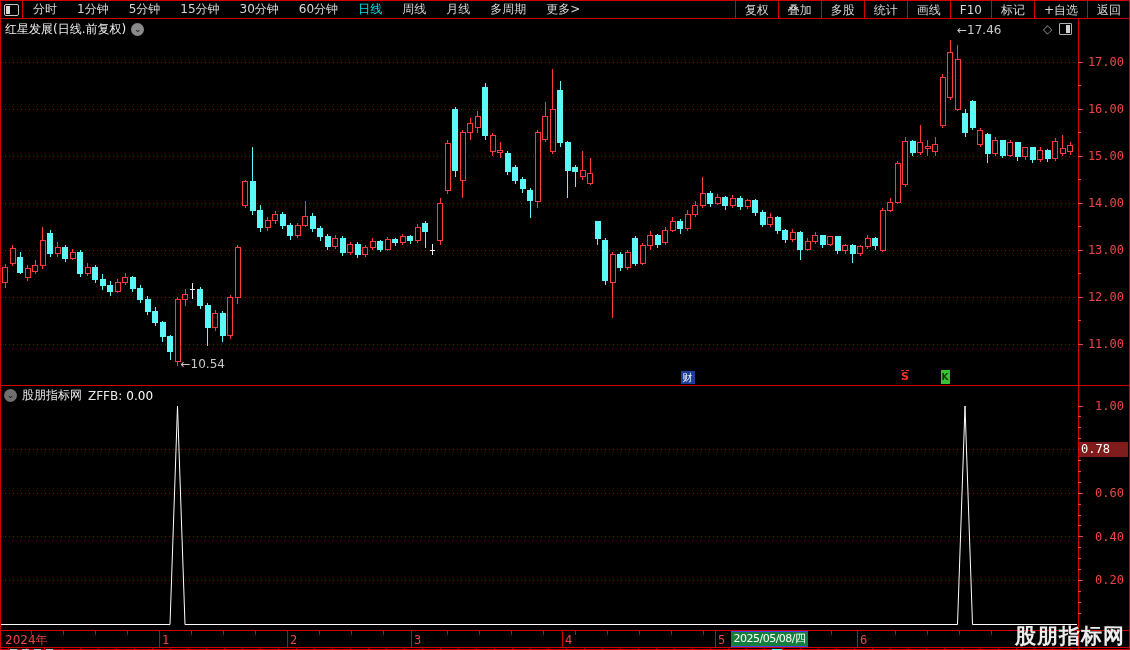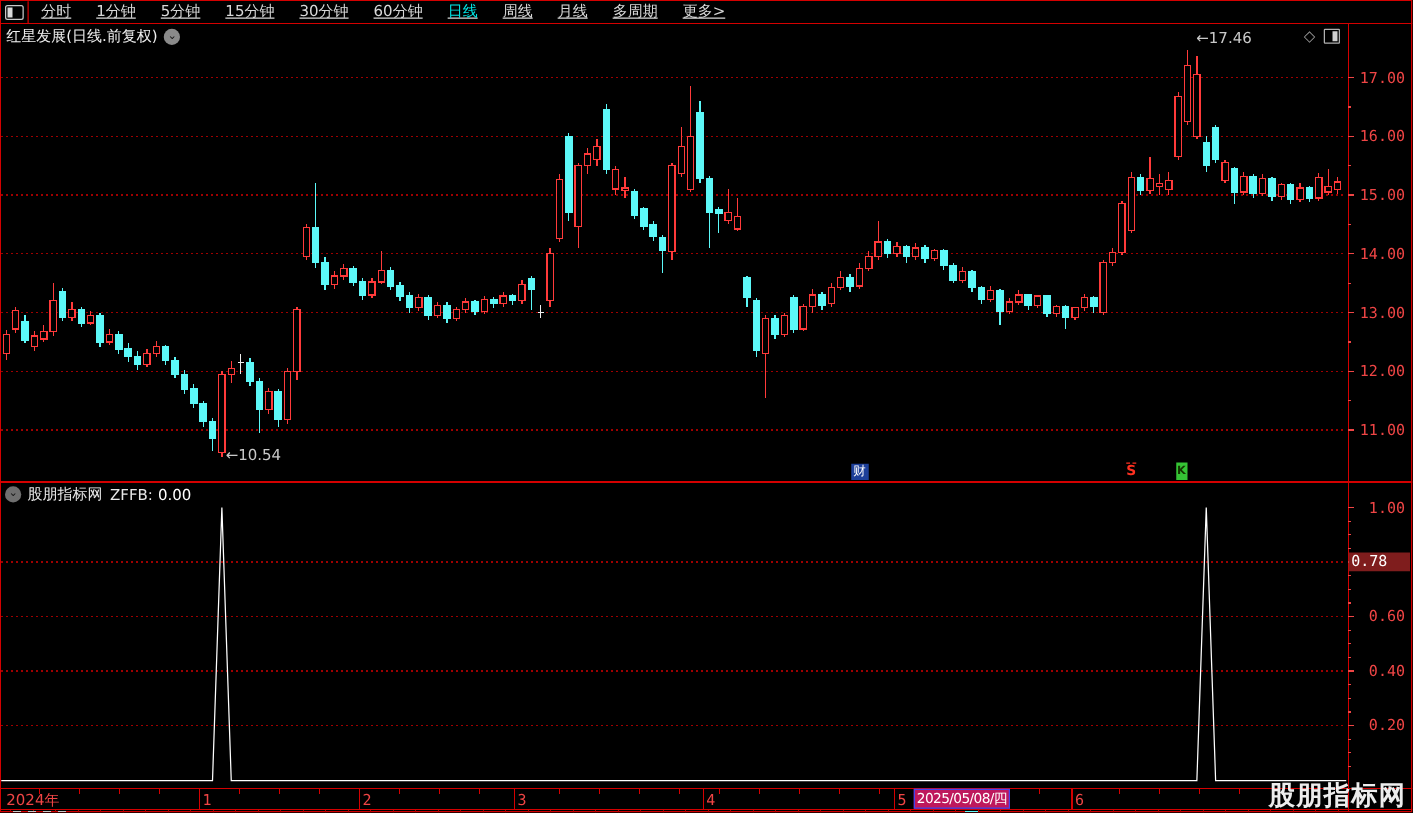--- a/index.html
+++ b/index.html
@@ -4,21 +4,21 @@
 <style>
   html,body{margin:0;padding:0;background:#000;}
   .app{position:relative;width:1130px;height:650px;background:#000;overflow:hidden;
        font-family:"DejaVu Sans",sans-serif;-webkit-font-smoothing:none;}
   .toolbar{position:absolute;left:0;top:0;width:1130px;height:19px;display:flex;align-items:center;
            color:#d8d8d8;font-size:12px;z-index:3;}
   .tb-iconcell{width:22px;height:18px;display:flex;align-items:center;justify-content:center;
                border-right:1px solid #d40000;}
   .win-icon{width:13px;height:10px;border:1px solid #c8c8c8;border-radius:2px;position:relative;}
   .win-icon::before{content:"";position:absolute;left:1px;top:1px;bottom:1px;width:4px;background:#d8d8d8;}
-  .tb-left{display:flex;align-items:center;height:18px;text-decoration:underline;}
+  .tb-left{display:flex;align-items:center;height:18px;}
   .tb-left span{padding:0 10px;cursor:default;white-space:nowrap;}
   .tb-left span.active{color:#00e5e5;}
   .tb-right{margin-left:auto;display:flex;align-items:center;height:18px;}
   .tb-right span{padding:0 9px;border-left:1px solid #d40000;height:18px;line-height:18px;white-space:nowrap;}
   .title-row{position:absolute;left:5px;top:21px;display:flex;align-items:center;color:#efefef;
              font-size:12px;z-index:3;}
   .chev-circle{display:inline-block;width:13px;height:13px;margin-left:5px;border-radius:50%;
                background:#8a8a8a;color:#101010;font-size:9px;line-height:12px;text-align:center;}
   .tr-icons{position:absolute;top:22px;z-index:3;color:#9a9a9a;font-size:12px;display:flex;gap:7px;align-items:center;}
   .pane-icon{width:11px;height:10px;border:1px solid #b0b0b0;border-radius:1px;position:relative;}
@@ -30,21 +30,21 @@
            border-top:1px dashed #ff3020;padding-top:0px;line-height:12px;}
   .badge-combo{position:absolute;height:14px;display:flex;z-index:2;font-size:9px;line-height:14px;}
   .badge-combo .l{background:#4a3408;color:#ff2a1a;padding:0 1px;letter-spacing:-2px;overflow:hidden;width:17px;}
   .badge-combo .r{background:#35c435;color:#143600;width:9px;text-align:center;font-weight:bold;}
   .sub-header{position:absolute;left:4px;top:387px;display:flex;align-items:center;z-index:2;
               font-size:12px;color:#e8e8e8;}
   .sub-header .val{color:#ffffff;}
   .cursor-vbox{position:absolute;left:1079px;top:442px;width:47px;height:15px;background:#7f1d1d;
                color:#fff;font-size:12px;line-height:15px;padding-left:2px;z-index:2;
                font-family:"DejaVu Sans Mono",monospace;}
-  .cursor-dbox{position:absolute;left:731px;top:631px;width:77px;height:16px;background:#be185d;
+  .cursor-dbox{position:absolute;left:731px;top:631px;width:77px;height:16px;background:#15803d;
                border:1px solid #4444ee;box-sizing:border-box;color:#fff;font-size:11px;line-height:14px;
                text-align:center;z-index:3;letter-spacing:-0.5px;white-space:nowrap;overflow:hidden;}
   .watermark{position:absolute;right:5px;bottom:3px;text-align:right;z-index:5;color:#ededed;
              font-weight:bold;line-height:22px;}
   .watermark .w1{font-size:21px;letter-spacing:1px;}
   .watermark .w2{font-size:20px;}
   svg{position:absolute;left:0;top:0;z-index:1;}
   .year-red{position:absolute;color:#ef4545;font-size:12px;z-index:2;}
 </style>
 </head>
@@ -61,20 +61,31 @@
         <span>1分钟</span>
         <span>5分钟</span>
         <span>15分钟</span>
         <span>30分钟</span>
         <span>60分钟</span>
         <span class="active">日线</span>
         <span>周线</span>
         <span>月线</span>
         <span>多周期</span>
         <span>更多&gt;</span>
+      </div>
+    <div class="tb-right" id="tb-right">
+        <span>复权</span>
+        <span>叠加</span>
+        <span>多股</span>
+        <span>统计</span>
+        <span>画线</span>
+        <span>F10</span>
+        <span>标记</span>
+        <span>+自选</span>
+        <span>返回</span>
       </div>
   </div>
 
   <div class="title-row">
     <span>红星发展(日线.前复权)</span>
     <span class="chev-circle">⌄</span>
   </div>
   <div class="tr-icons" style="left:1043px;">
     <span>◇</span>
     <span class="pane-icon"></span>

